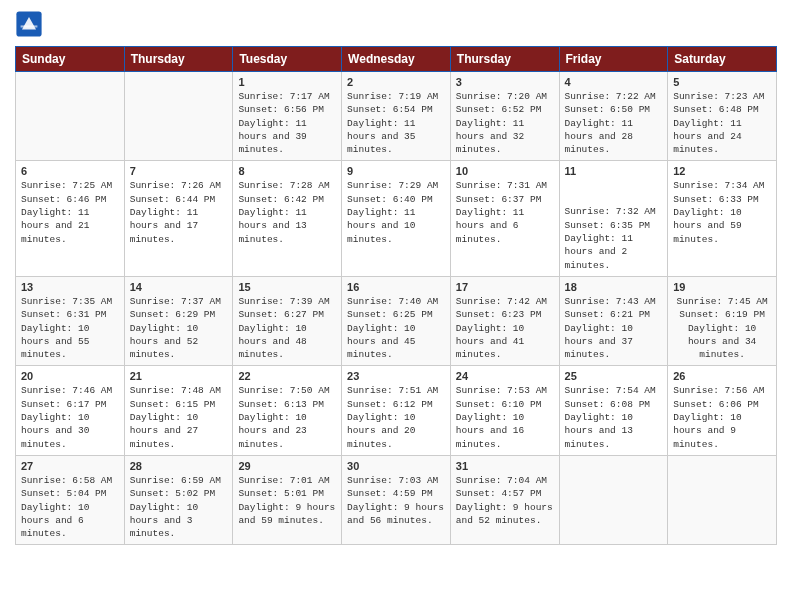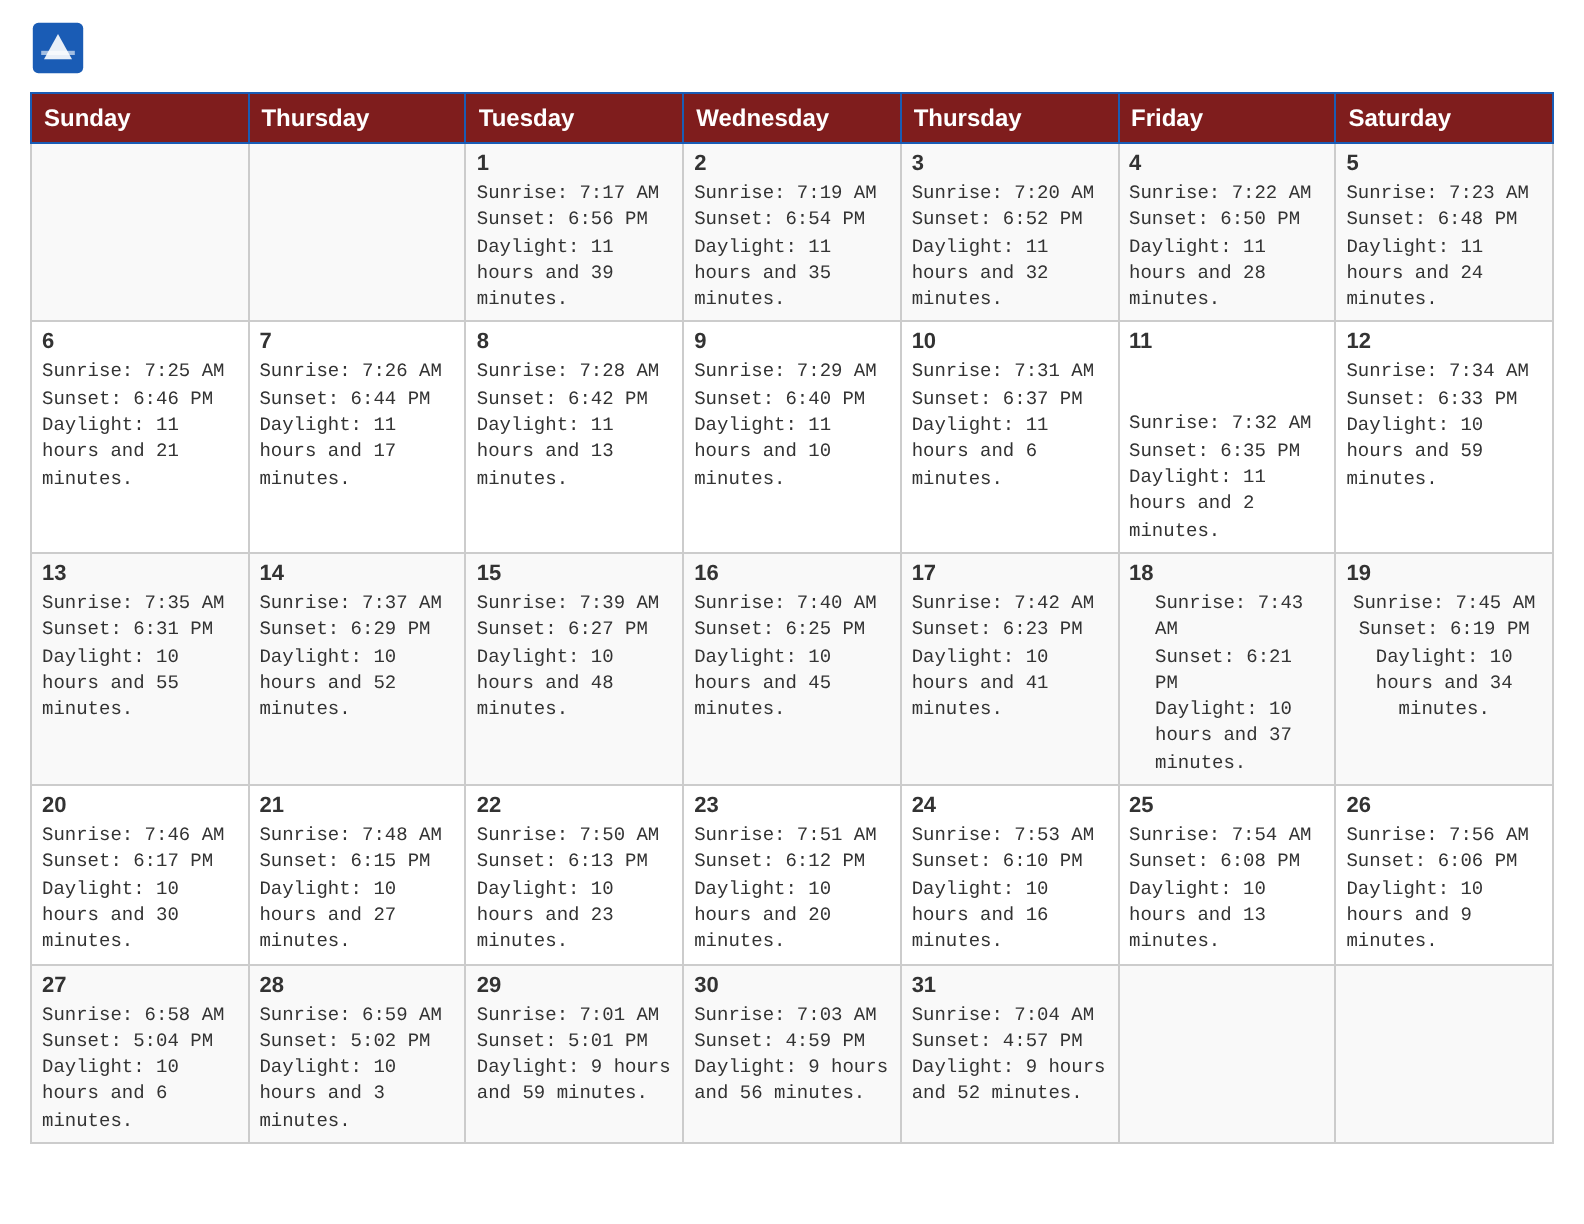--- a/index.html
+++ b/index.html
@@ -226,21 +226,21 @@
 Daylight: 10 hours and 45 minutes.</div>
           </td>
           <td>
             <span class="day-num">17</span>
             <div class="day-info" style="white-space: pre-line;">Sunrise: 7:42 AM
 Sunset: 6:23 PM
 Daylight: 10 hours and 41 minutes.</div>
           </td>
           <td>
             <span class="day-num">18</span>
-            <div class="day-info" style="white-space: pre-line; margin-left: 13px;">Sunrise: 7:43 AM
+            <div class="day-info" style="white-space: pre-line;">Sunrise: 7:43 AM
 Sunset: 6:21 PM
 Daylight: 10 hours and 37 minutes.</div>
           </td>
           <td>
             <span class="day-num">19</span>
             <div class="day-info" style="white-space: pre-line; text-align: center;">Sunrise: 7:45 AM
 Sunset: 6:19 PM
 Daylight: 10 hours and 34 minutes.</div>
           </td>
         </tr>

